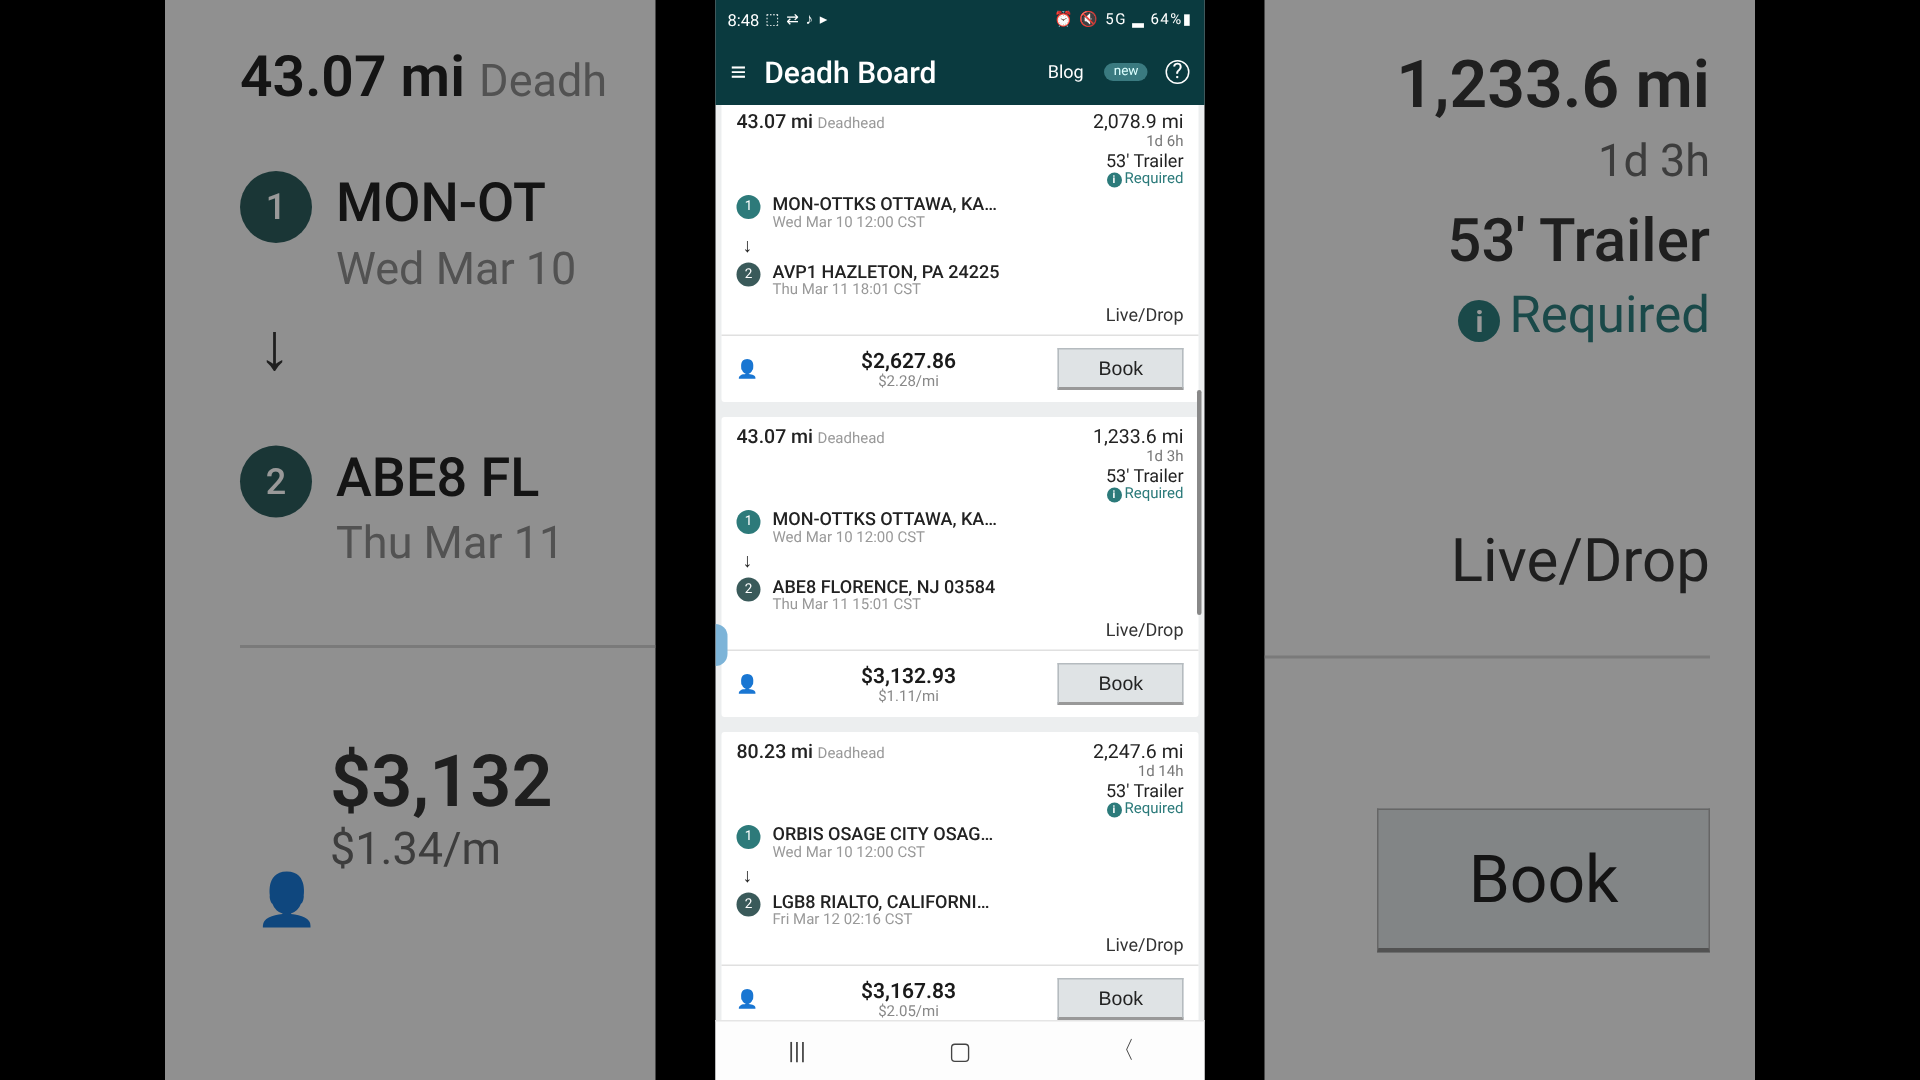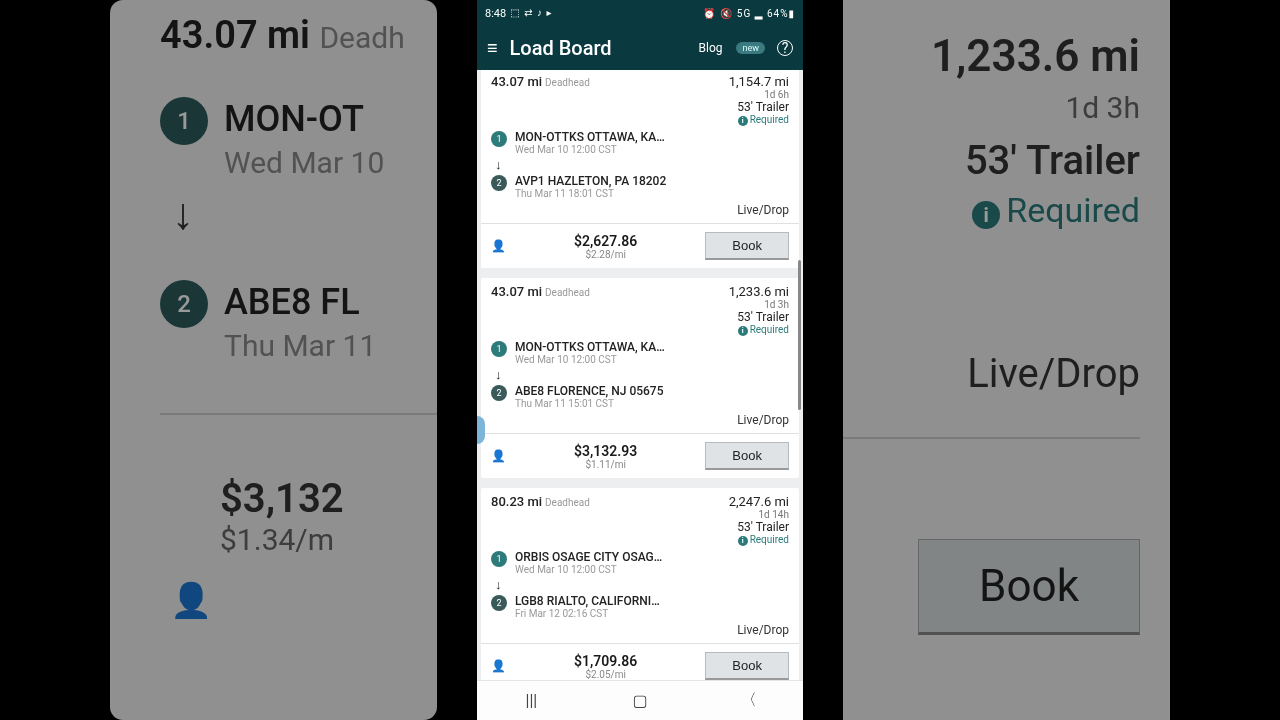--- a/index.html
+++ b/index.html
@@ -17,42 +17,41 @@
     height: 720px;
     background: #f0f0f0;
     filter: brightness(0.6);
     overflow: hidden;
   }
   .bg-left {
     left: 110px;
     width: 327px;
     font-size: 38px;
     color: #333;
-    padding: 13px 0 0 50px;
-    border-radius: 13px;
+    padding: 30px 0 0 50px;
   }
   .bg-right {
     right: 110px;
     width: 327px;
     font-size: 38px;
     color: #333;
     text-align: right;
     padding: 30px 30px 0 0;
   }
   .bg-left .mi { font-weight: 600; color: #222; }
   .bg-left .dead { color: #888; font-size: 30px; }
   .bg-left .stopnum {
     display:inline-block; width:48px; height:48px; border-radius:50%;
     background:#2b5a5a; color:#fff; text-align:center; line-height:48px;
     font-size:24px; vertical-align:middle; margin-right:16px;
   }
   .bg-left .stop { font-size:36px; font-weight:500; color:#222; margin-top:40px;}
   .bg-left .stopdate { font-size:30px; color:#888; margin-left:64px;}
   .bg-left .arrow { font-size:44px; margin-left:12px; margin-top:8px;}
-  .bg-left .price { font-size:40px; font-weight:600; margin-top:60px; margin-left:60px;}
+  .bg-left .price { font-size:48px; font-weight:600; margin-top:60px; margin-left:60px;}
   .bg-left .permi { font-size:30px; color:#666; margin-left:60px;}
   .bg-left .personicon{ position:absolute; bottom:100px; left:60px; font-size:34px;}
   .bg-right .mi { font-weight:600; font-size:44px;}
   .bg-right .dur { color:#666; font-size:30px; margin-top:8px;}
   .bg-right .trail { font-size:40px; font-weight:500; margin-top:12px;}
   .bg-right .req { color:#2b7a7a; font-size:34px; margin-top:6px;}
   .bg-right .req .infoicon{
     display:inline-block; width:28px; height:28px; border-radius:50%;
     background:#2b7a7a; color:#fff; text-align:center; line-height:28px;
     font-size:20px; font-weight:bold; margin-right:6px;
@@ -223,56 +222,56 @@
       <span>8:48</span>
       <span class="iconset">⬚ ⇄ ♪ ▸</span>
     </div>
     <div class="right">
       <span class="iconset">⏰ 🔇 5G ▂ 64%▮</span>
     </div>
   </div>
 
   <div class="appbar">
     <span class="hamburger">≡</span>
-    <span class="apptitle">Load Board</span>
+    <span class="apptitle">Deadh Board</span>
     <span class="blog">Blog</span>
     <span class="newbadge">new</span>
     <span class="help">?</span>
   </div>
 
   <div class="list">
     <div class="pull-tab"></div>
     <div class="scrollhint"></div>
 
     <div class="card" style="margin-top:-2px;">
       <div class="top">
         <div>
           <span class="deadhead-val">43.07 mi</span>
           <span class="deadhead-lbl">Deadhead</span>
         </div>
         <div class="topright">
-          <div class="distance">1,154.7 mi</div>
+          <div class="distance">2,078.9 mi</div>
           <div class="duration">1d 6h</div>
           <div class="trailer">53' Trailer</div>
           <div class="required"><span class="ii">i</span><span>Required</span></div>
         </div>
       </div>
       <div class="stops">
         <div class="stoprow">
           <div class="num num1">1</div>
           <div class="info">
             <div class="name">MON-OTTKS OTTAWA, KA…</div>
             <div class="date">Wed Mar 10 12:00 CST</div>
           </div>
         </div>
         <div class="stoparrow">↓</div>
         <div class="stoprow">
           <div class="num num2">2</div>
           <div class="info">
-            <div class="name">AVP1 HAZLETON, PA 18202</div>
+            <div class="name">AVP1 HAZLETON, PA 24225</div>
             <div class="date">Thu Mar 11 18:01 CST</div>
           </div>
         </div>
       </div>
       <div class="livedrop">Live/Drop</div>
       <div class="bottom">
         <span class="personsmall">👤</span>
         <div class="pricewrap">
           <div class="price-main">$2,627.86</div>
           <div class="price-per">$2.28/mi</div>
@@ -299,21 +298,21 @@
           <div class="num num1">1</div>
           <div class="info">
             <div class="name">MON-OTTKS OTTAWA, KA…</div>
             <div class="date">Wed Mar 10 12:00 CST</div>
           </div>
         </div>
         <div class="stoparrow">↓</div>
         <div class="stoprow">
           <div class="num num2">2</div>
           <div class="info">
-            <div class="name">ABE8 FLORENCE, NJ 05675</div>
+            <div class="name">ABE8 FLORENCE, NJ 03584</div>
             <div class="date">Thu Mar 11 15:01 CST</div>
           </div>
         </div>
       </div>
       <div class="livedrop">Live/Drop</div>
       <div class="bottom">
         <span class="personsmall">👤</span>
         <div class="pricewrap">
           <div class="price-main">$3,132.93</div>
           <div class="price-per">$1.11/mi</div>
@@ -349,21 +348,21 @@
           <div class="info">
             <div class="name">LGB8 RIALTO, CALIFORNI…</div>
             <div class="date">Fri Mar 12 02:16 CST</div>
           </div>
         </div>
       </div>
       <div class="livedrop">Live/Drop</div>
       <div class="bottom">
         <span class="personsmall">👤</span>
         <div class="pricewrap">
-          <div class="price-main">$1,709.86</div>
+          <div class="price-main">$3,167.83</div>
           <div class="price-per">$2.05/mi</div>
         </div>
         <button class="bookbtn-s">Book</button>
       </div>
     </div>
   </div>
 
   <div class="navbar">
     <span class="navicon">|||</span>
     <span class="navicon">▢</span>

